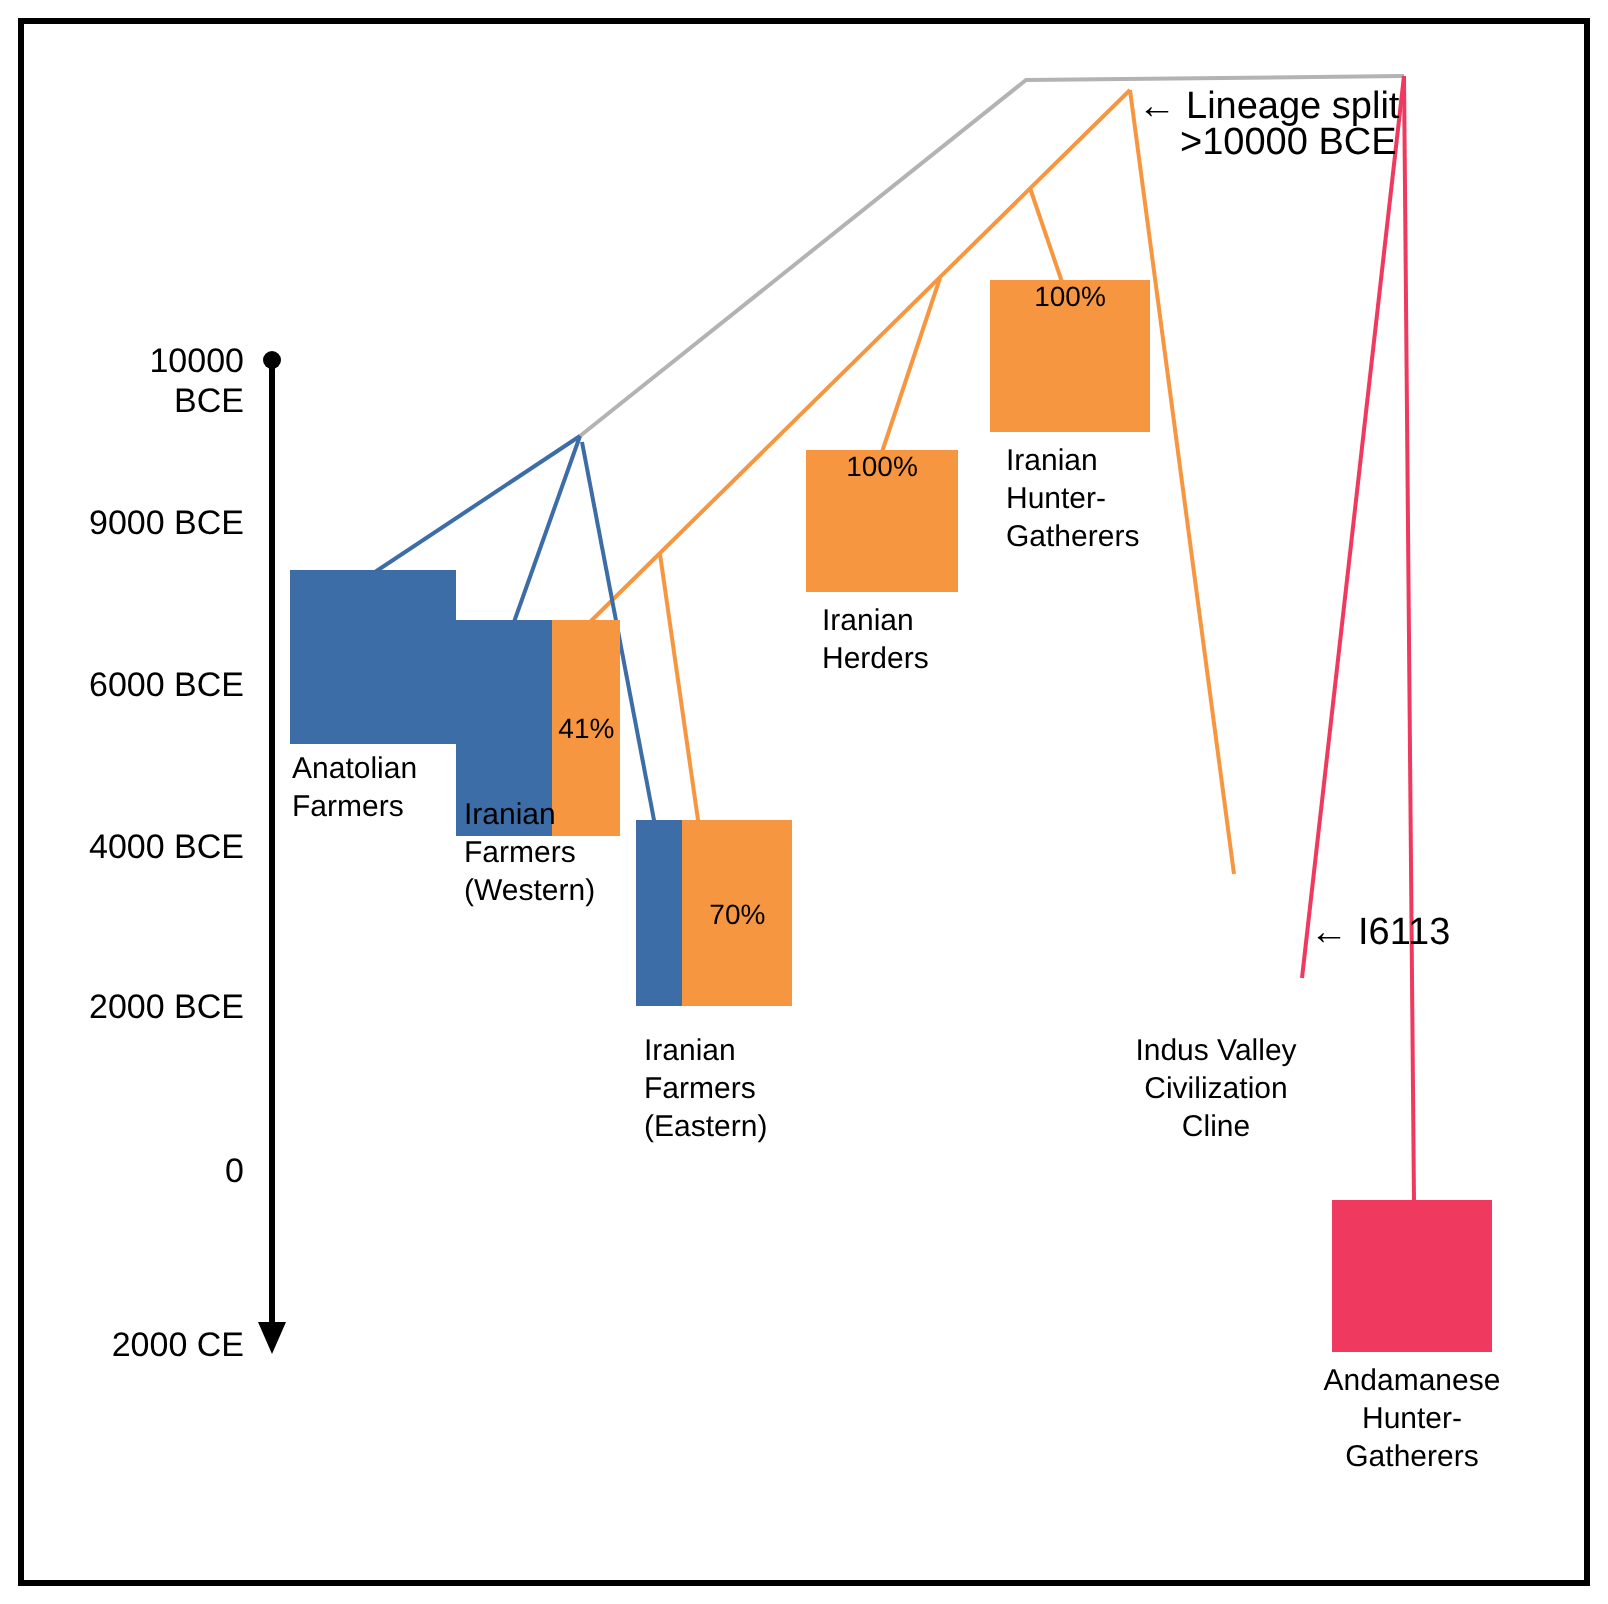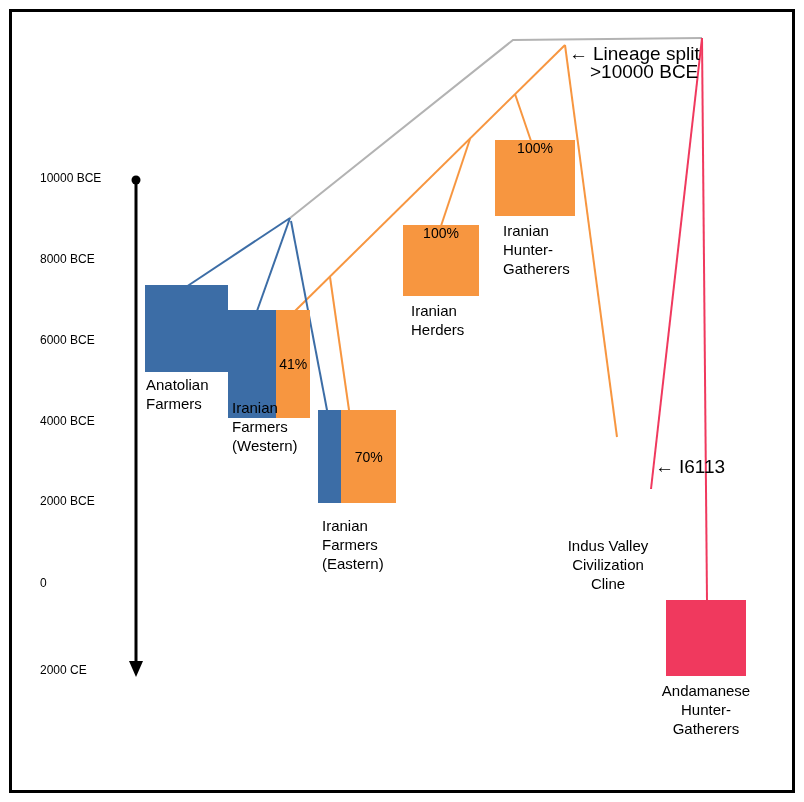--- a/index.html
+++ b/index.html
@@ -13,21 +13,21 @@
   .seg.blue{background:#3c6da6;}
   .seg.orange{background:#f79640;display:flex;align-items:center;justify-content:center;}
   .solid-blue{background:#3c6da6;}
   .solid-orange{background:#f79640;display:flex;align-items:flex-start;justify-content:center;}
   .solid-pink{background:#f0395e;}
   .pct{font-size:14px;color:#000;}
   .indus-pct{position:absolute;top:8px;left:0;right:0;text-align:center;font-size:14px;}
   .pink-stair{position:absolute;right:0;bottom:0;}
   .lbl{position:absolute;font-size:15px;line-height:19px;}
   .lbl.center{text-align:center;width:100px;}
-  .tick{position:absolute;left:40px;width:82px;font-size:12px;height:18px;}
+  .tick{position:absolute;left:40px;width:82px;text-align:right;font-size:17px;height:18px;}
   .annot{position:absolute;font-size:19px;line-height:18px;white-space:nowrap;}
   .annot-gap{margin-left:5px;}
   .annot-line2{margin-left:21px;}
 </style>
 </head>
 <body>
 
 <div id="figure">
   <div class="frame"></div>
 
@@ -49,21 +49,21 @@
     <line x1="291" y1="221" x2="331" y2="431" stroke="#3c6da6" stroke-width="2"></line>
 
     <g>
       <circle cx="136" cy="180" r="4.5" fill="#000"></circle>
       <line x1="136" y1="180" x2="136" y2="664" stroke="#000" stroke-width="3"></line>
       <polygon points="136,677 129,661 143,661" fill="#000"></polygon>
     </g>
   </svg>
 
   <div class="tick" style="top:171px">10000 BCE</div>
-  <div class="tick" style="top:252px">8000 BCE</div>
+  <div class="tick" style="top:252px">9000 BCE</div>
   <div class="tick" style="top:333px">6000 BCE</div>
   <div class="tick" style="top:414px">4000 BCE</div>
   <div class="tick" style="top:494px">2000 BCE</div>
   <div class="tick" style="top:576px">0</div>
   <div class="tick" style="top:663px">2000 CE</div>
 
   <div class="annot" style="left:569px;top:45px">
     <div>
       <span>←</span><span class="annot-gap">Lineage split</span>
     </div>
@@ -122,21 +122,21 @@
     <div>Iranian</div>
     <div>Herders</div>
   </div>
 
   <div class="lbl" style="left:503px;top:221px">
     <div>Iranian</div>
     <div>Hunter-</div>
     <div>Gatherers</div>
   </div>
 
-  <div class="lbl center" style="left:558px;top:536px">
+  <div class="lbl center" style="left:558px;top:516px">
     <div>Indus Valley</div>
     <div>Civilization</div>
     <div>Cline</div>
   </div>
 
   <div class="lbl center" style="left:656px;top:681px">
     <div>Andamanese</div>
     <div>Hunter-</div>
     <div>Gatherers</div>
   </div>

